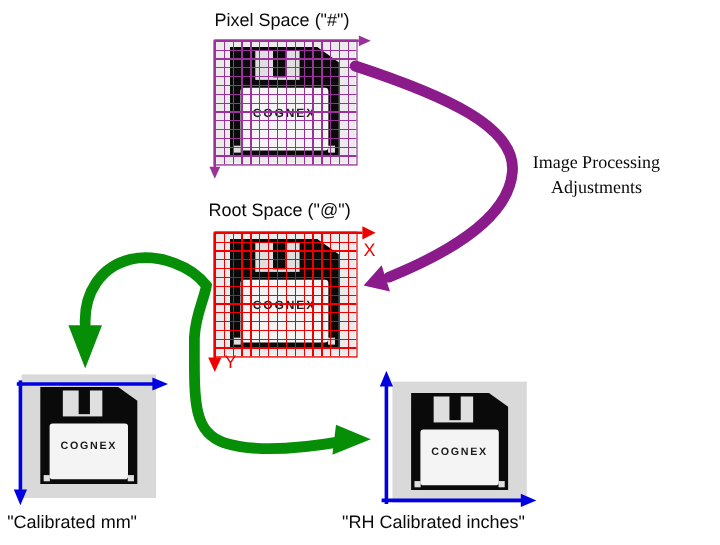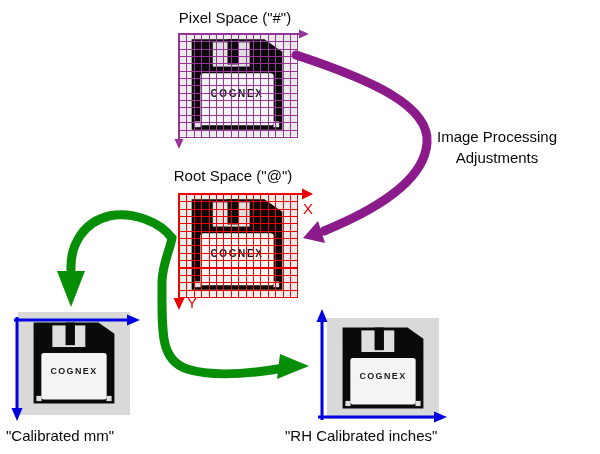--- a/index.html
+++ b/index.html
@@ -3,21 +3,21 @@
 <meta charset="utf-8">
 <style>
   html,body{margin:0;padding:0;background:#fff;}
   #canvas{
     position:relative;width:600px;height:454px;background:#ffffff;overflow:hidden;
     font-family:"Liberation Sans",sans-serif;color:#111;
   }
   .abs{position:absolute;}
   .title-label{font-size:15px;white-space:nowrap;text-align:center;color:#0a0a0a;}
   .bottom-label{font-size:15px;white-space:nowrap;color:#0a0a0a;}
-  .ipa-label{font-size:15px;line-height:21px;text-align:center;white-space:pre-line;color:#0a0a0a;}
+  .ipa-label{font-size:15px;line-height:21px;text-align:center;white-space:pre-line;color:#0a0a0a;font-family:Liberation Serif, serif;}
   .axis-letter{font-size:15px;color:#ee0000;}
   .grid-bg{background:#ebebeb;}
   .grid-lines{
     pointer-events:none;
     border:1px solid;
   }
   .grid-lines.purple{
     border-color:#993399;
     background-image:
       repeating-linear-gradient(to right,#993399 0px,#993399 1px,transparent 1px,transparent 7.4px),

